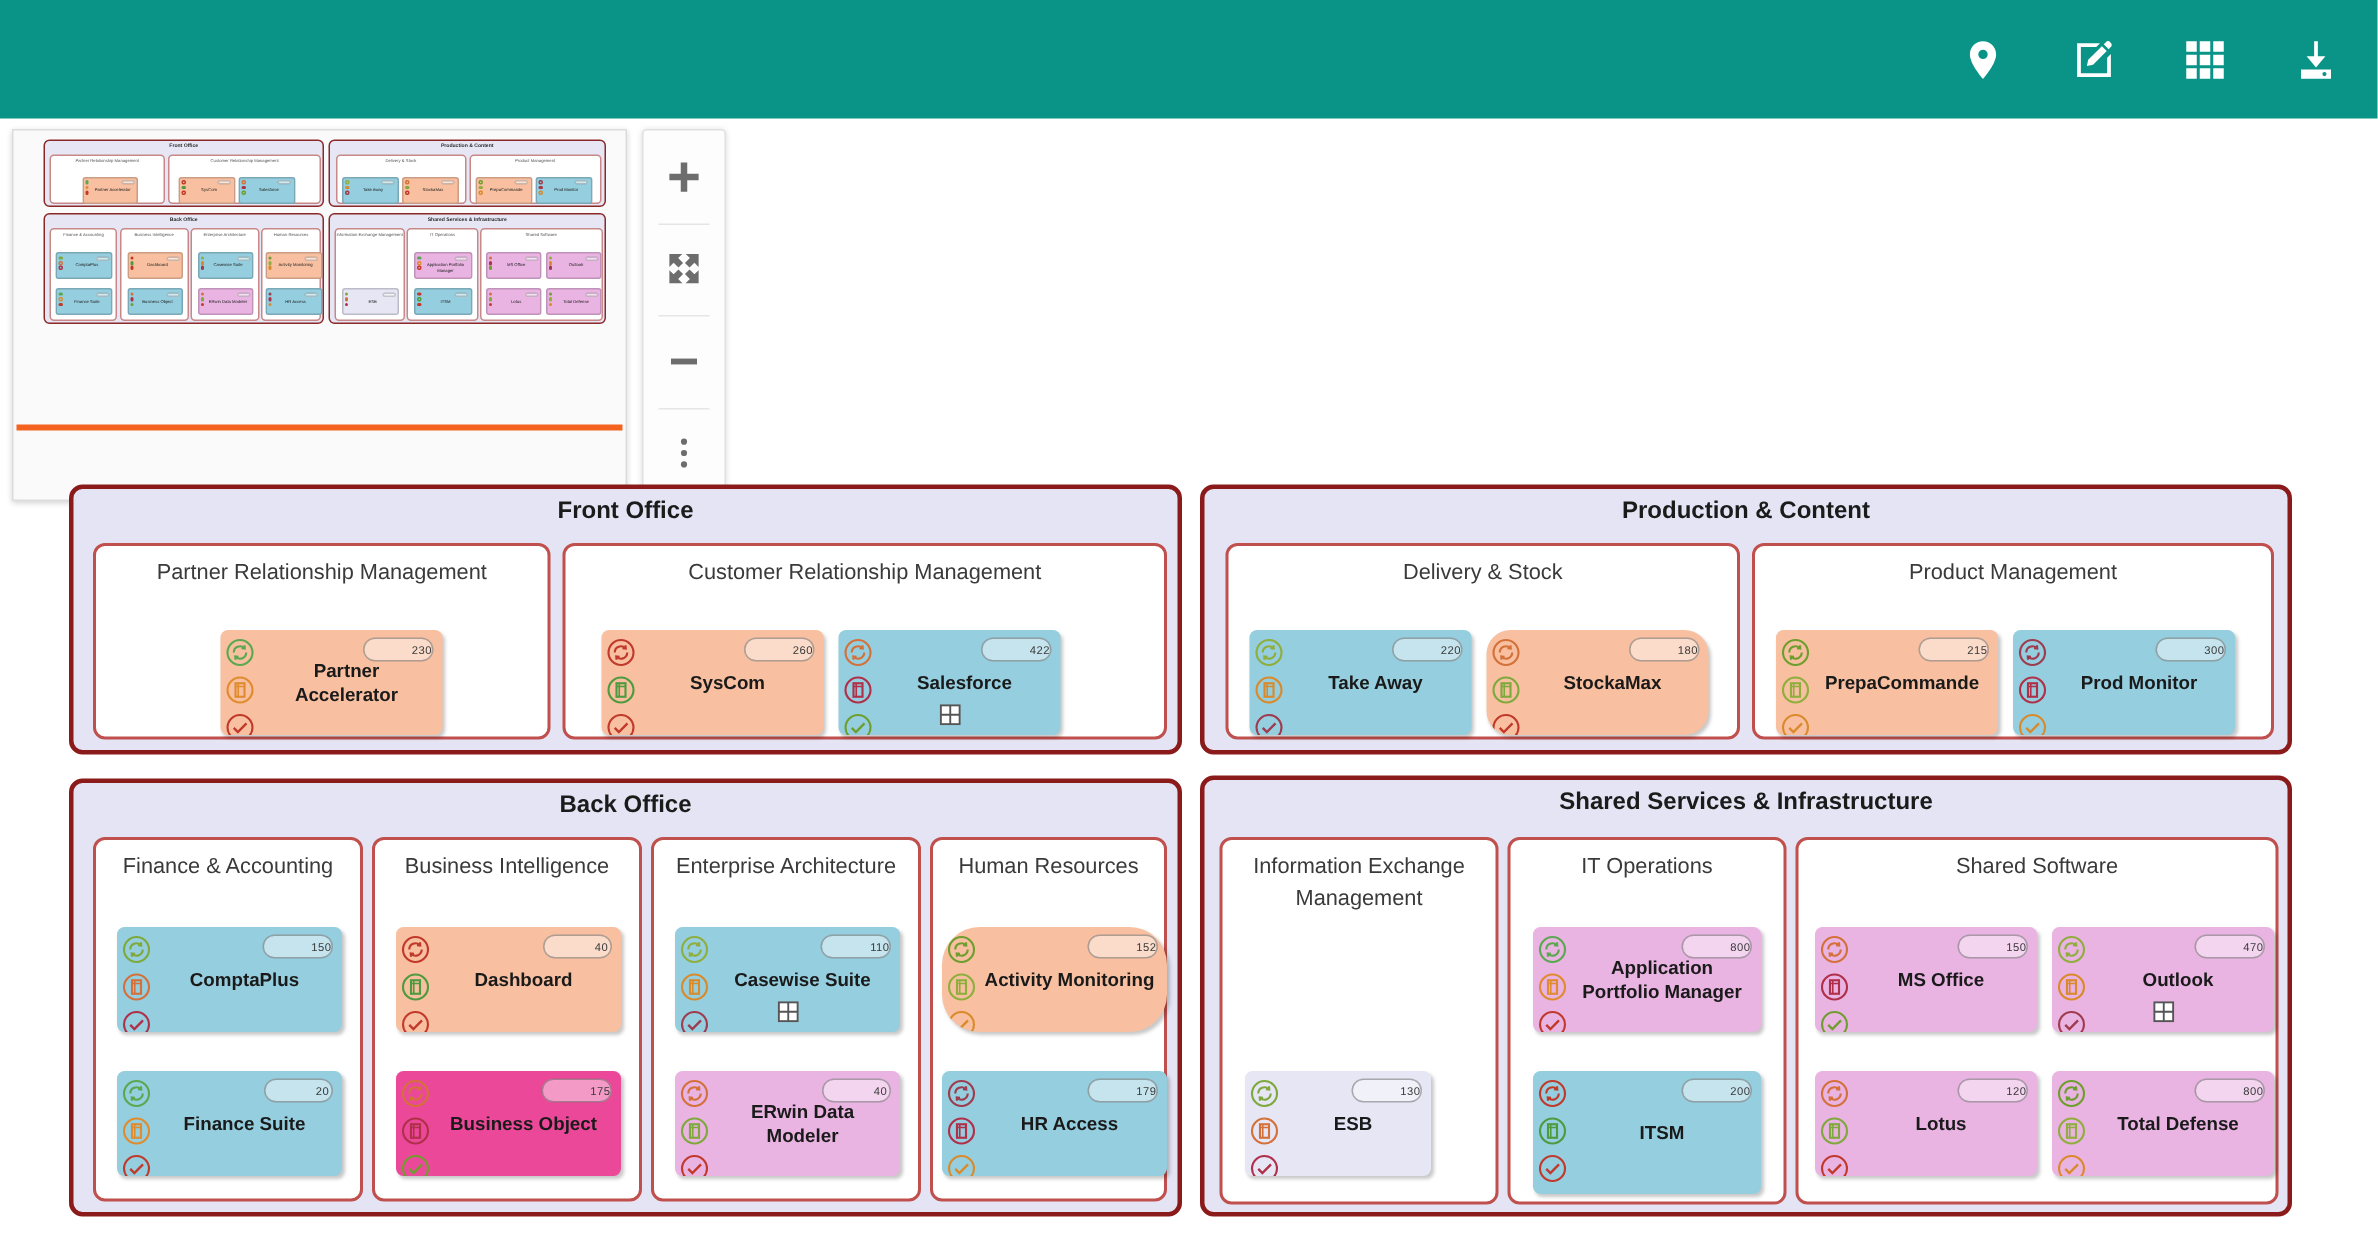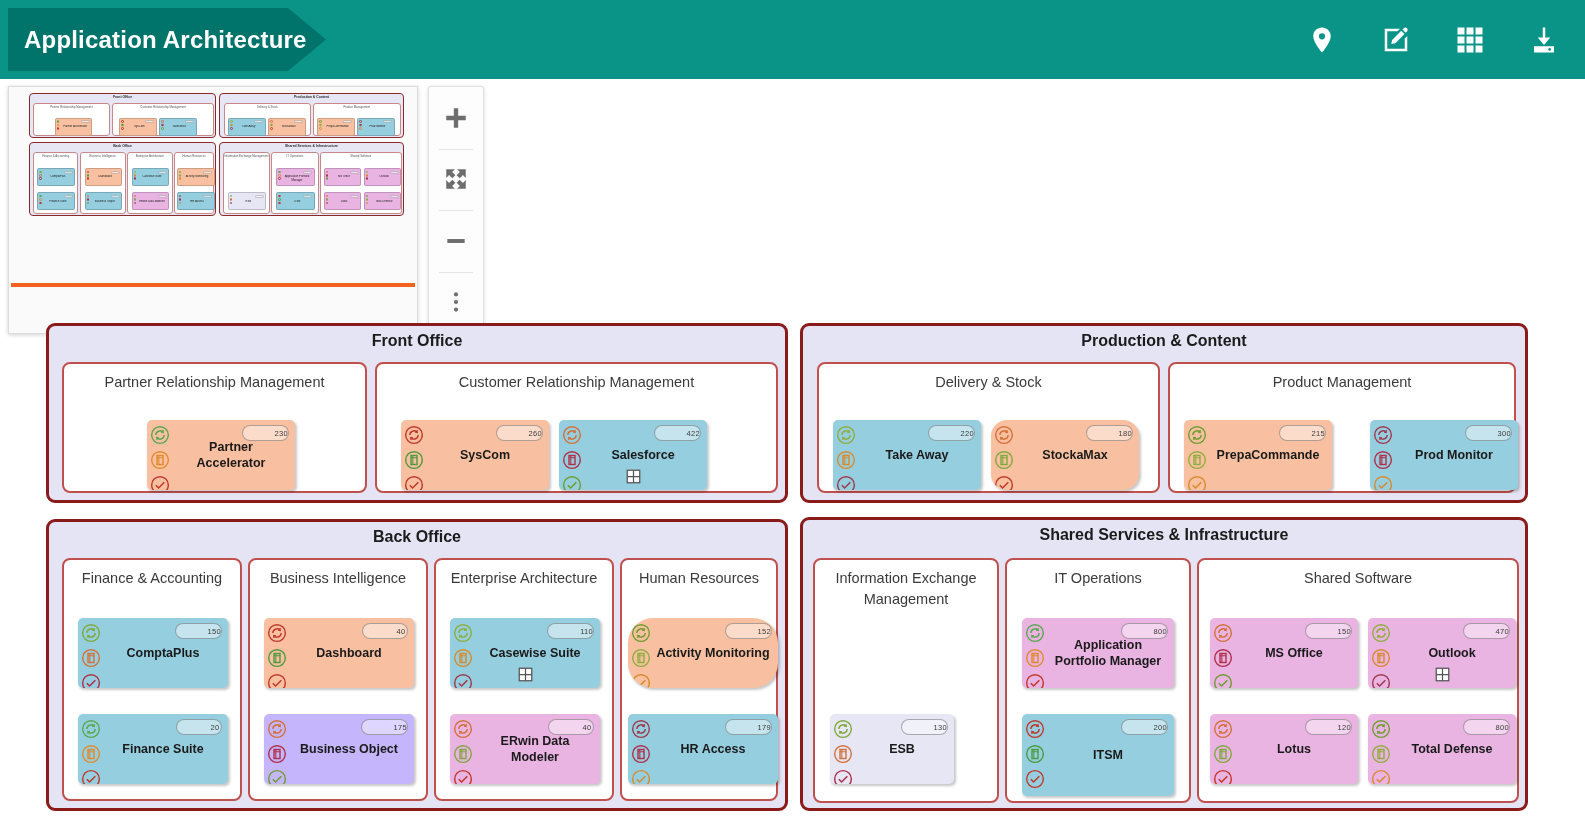--- a/index.html
+++ b/index.html
@@ -170,23 +170,20 @@
   .card .c-sub {
     position: absolute; left: 0; right: 0; bottom: 6px;
     display: flex; justify-content: center;
   }
   .c-sub svg { width: 15px; height: 15px; display: block; }
 </style>
 </head>
 <body>
 
 <div class="header">
-  <div class="title-banner">
-    <span>Application Architecture</span>
-  </div>
   <div class="header-actions">
     <a class="hicon">
       <svg viewBox="0 0 24 24">
           <path d="M12 2C8.1 2 5 5.1 5 9c0 5.2 7 13 7 13s7-7.8 7-13c0-3.9-3.1-7-7-7zm0 9.5A2.5 2.5 0 1 1 12 6.5a2.5 2.5 0 0 1 0 5z"></path>
         </svg>
     </a>
     <a class="hicon">
       <svg viewBox="0 0 24 24">
           <path d="M3 3h12.2l-2 2H5v14h14v-8.2l2-2V21H3V3z"></path>
           <path d="M20.8 2.6a1.8 1.8 0 0 1 0 2.6l-1 1-2.6-2.6 1-1a1.8 1.8 0 0 1 2.6 0zM16.2 4.6l2.6 2.6-7.3 7.3-3.3.7.7-3.3 7.3-7.3z"></path>
@@ -660,21 +657,21 @@
   <span class="ci">
     <svg viewBox="0 0 24 24">
       <circle cx="12" cy="12" r="10" fill="none" stroke="#D98A2B" stroke-width="1.7"></circle>
       <path d="M7 12.3l3.3 3.3L17.2 8.7" fill="none" stroke="#D98A2B" stroke-width="1.9"></path>
     </svg>
   </span>
           </div>
           <div class="c-badge">215</div>
           <div class="c-name">PrepaCommande</div>
         </div>
-        <div class="card" style="left: 172px; top: 56px; width: 148px; height: 70px; background: rgb(149, 206, 222); margin-left: 28px;">
+        <div class="card" style="left: 172px; top: 56px; width: 148px; height: 70px; background: rgb(149, 206, 222);">
           <div class="c-icons">
   <span class="ci">
     <svg viewBox="0 0 24 24">
       <circle cx="12" cy="12" r="10" fill="none" stroke="#9E3B4E" stroke-width="1.7"></circle>
       <path d="M7 12a5 5 0 0 1 8.4-3.6M17 12a5 5 0 0 1-8.4 3.6" fill="none" stroke="#9E3B4E" stroke-width="1.7"></path>
       <path d="M15.6 6.2l.2 2.6-2.6-.3M8.4 17.8l-.2-2.6 2.6.3" fill="none" stroke="#9E3B4E" stroke-width="1.7"></path>
     </svg>
   </span>
   <span class="ci">
     <svg viewBox="0 0 24 24">
@@ -773,21 +770,21 @@
   <span class="ci">
     <svg viewBox="0 0 24 24">
       <circle cx="12" cy="12" r="10" fill="none" stroke="#C0392B" stroke-width="1.7"></circle>
       <path d="M7 12.3l3.3 3.3L17.2 8.7" fill="none" stroke="#C0392B" stroke-width="1.9"></path>
     </svg>
   </span>
           </div>
           <div class="c-badge">40</div>
           <div class="c-name">Dashboard</div>
         </div>
-        <div class="card" style="left: 14px; top: 154px; width: 150px; height: 70px; background: #c4b5fd;">
+        <div class="card" style="left: 14px; top: 154px; width: 150px; height: 70px; background: #ec4899;">
           <div class="c-icons">
   <span class="ci">
     <svg viewBox="0 0 24 24">
       <circle cx="12" cy="12" r="10" fill="none" stroke="#D4713A" stroke-width="1.7"></circle>
       <path d="M7 12a5 5 0 0 1 8.4-3.6M17 12a5 5 0 0 1-8.4 3.6" fill="none" stroke="#D4713A" stroke-width="1.7"></path>
       <path d="M15.6 6.2l.2 2.6-2.6-.3M8.4 17.8l-.2-2.6 2.6.3" fill="none" stroke="#D4713A" stroke-width="1.7"></path>
     </svg>
   </span>
   <span class="ci">
     <svg viewBox="0 0 24 24">

